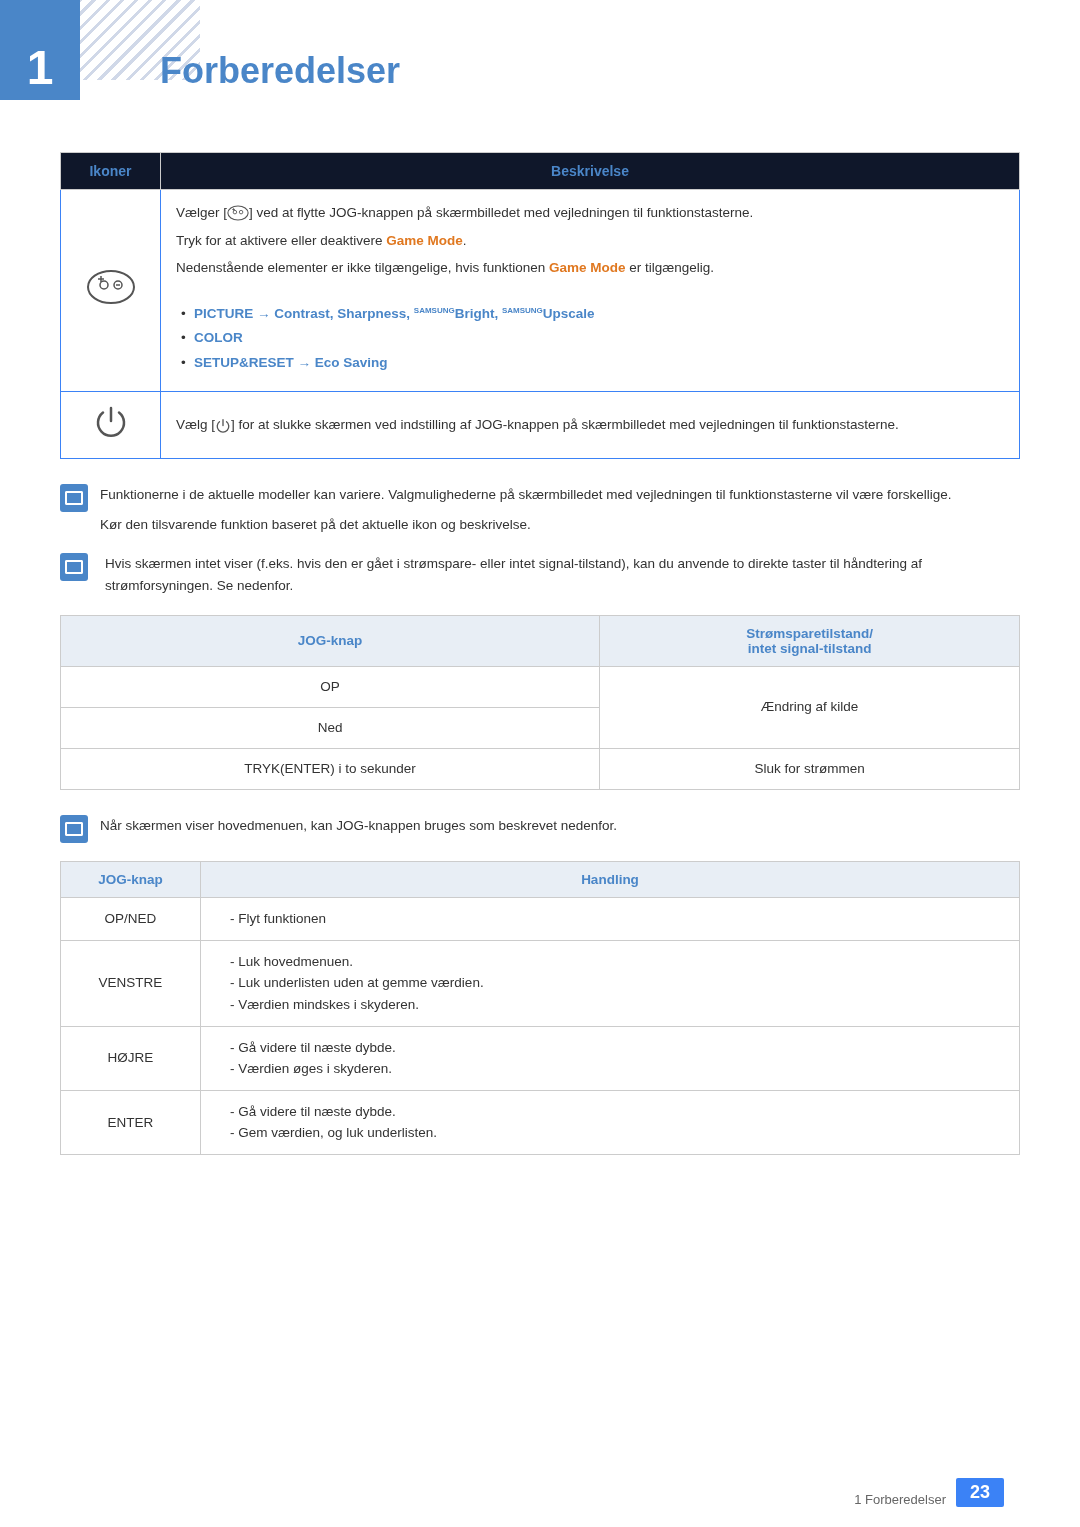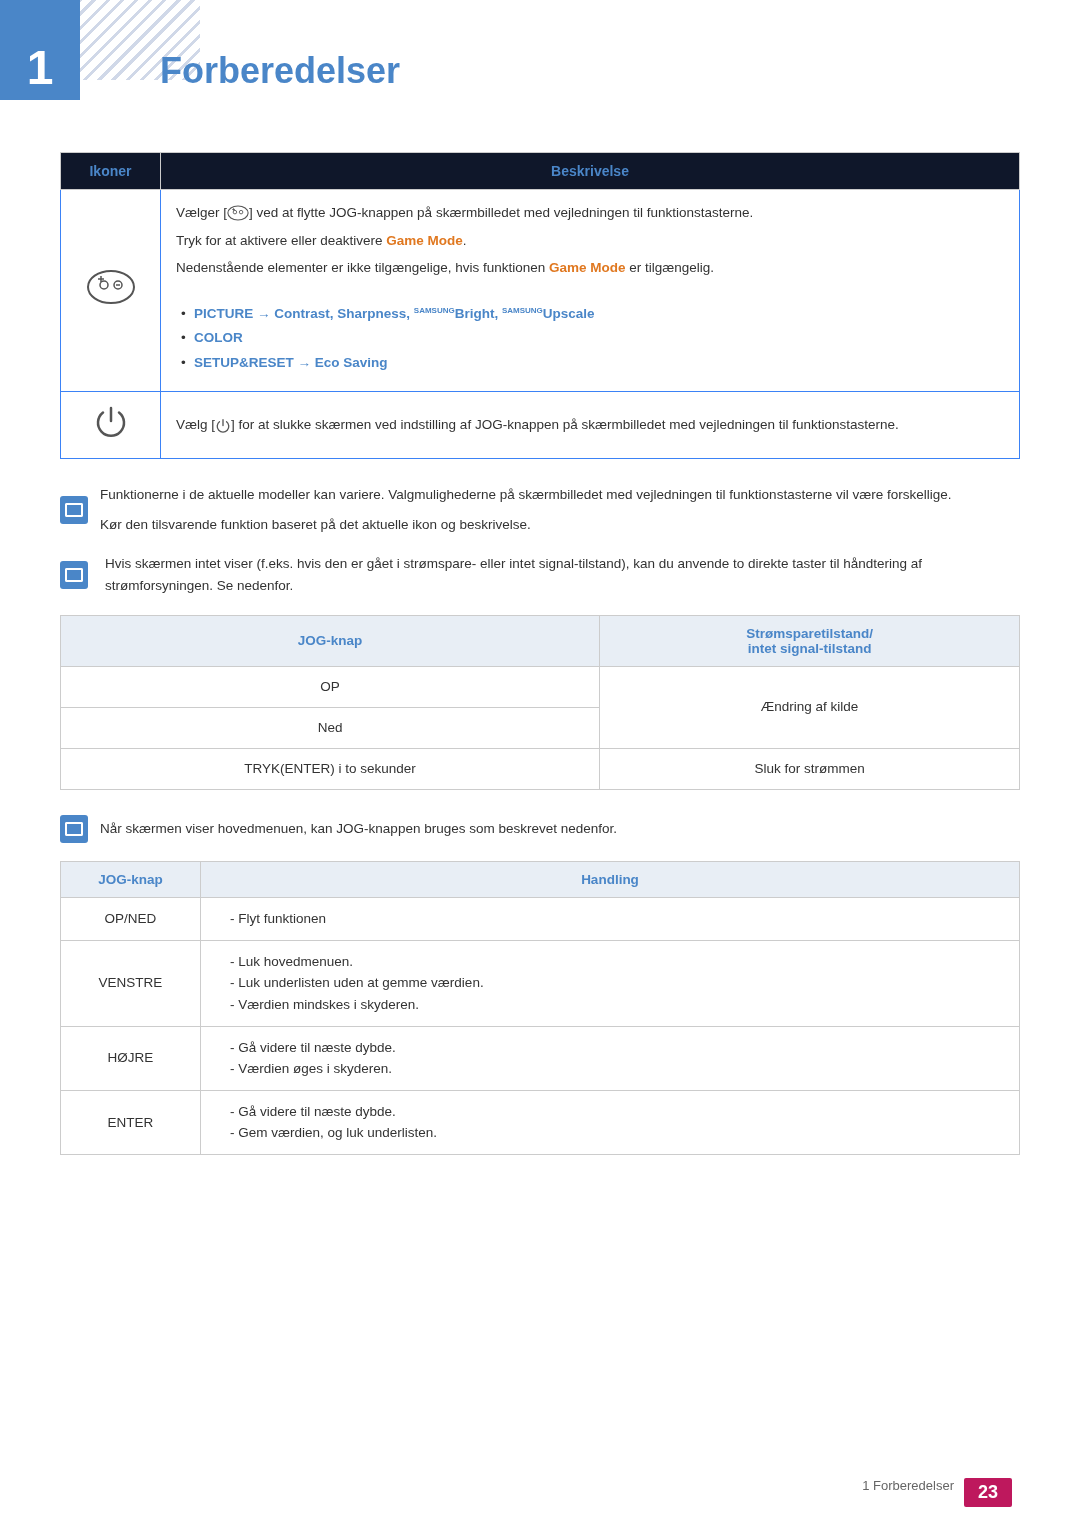--- a/index.html
+++ b/index.html
@@ -119,21 +119,21 @@
       color: #333;
     }
     .superscript-text {
       font-size: 8px;
       vertical-align: super;
       font-weight: bold;
     }
     
     .note-block {
       display: flex;
-      align-items: center;
+      align-items: flex-start;
       gap: 12px;
       margin-bottom: 18px;
     }
     .note-icon {
       width: 28px;
       height: 28px;
       background: #4a86c8;
       border-radius: 3px;
       flex-shrink: 0;
       position: relative;
@@ -206,31 +206,31 @@
       line-height: 1.6;
     }
     .handling-table td:first-child {
       text-align: center;
       width: 140px;
     }
     
     .page-footer {
       position: absolute;
       bottom: 20px;
-      right: 68px;
+      right: 76px;
       display: flex;
-      align-items: flex-start;
+      align-items: flex-end;
       gap: 10px;
     }
     .footer-text {
       font-size: 13px;
       color: #666;
     }
     .footer-number-box {
-      background: #be185d;
+      background: #3b82f6;
       color: #fff;
       font-size: 18px;
       font-weight: bold;
       padding: 4px 14px;
       border-radius: 2px;
     }
   </style>
 </head>
 <body>
 

